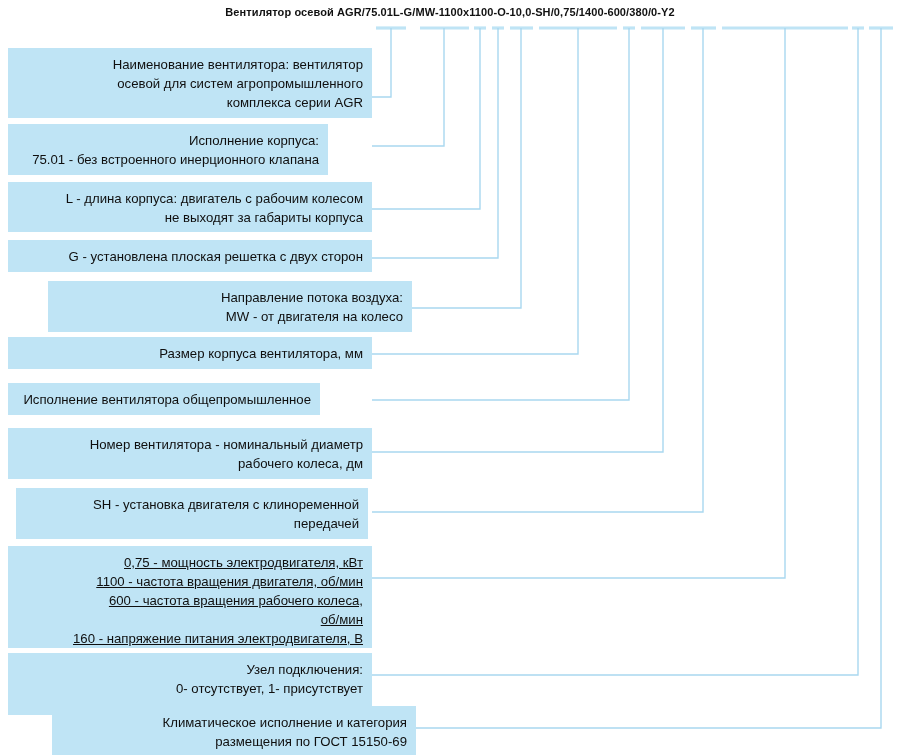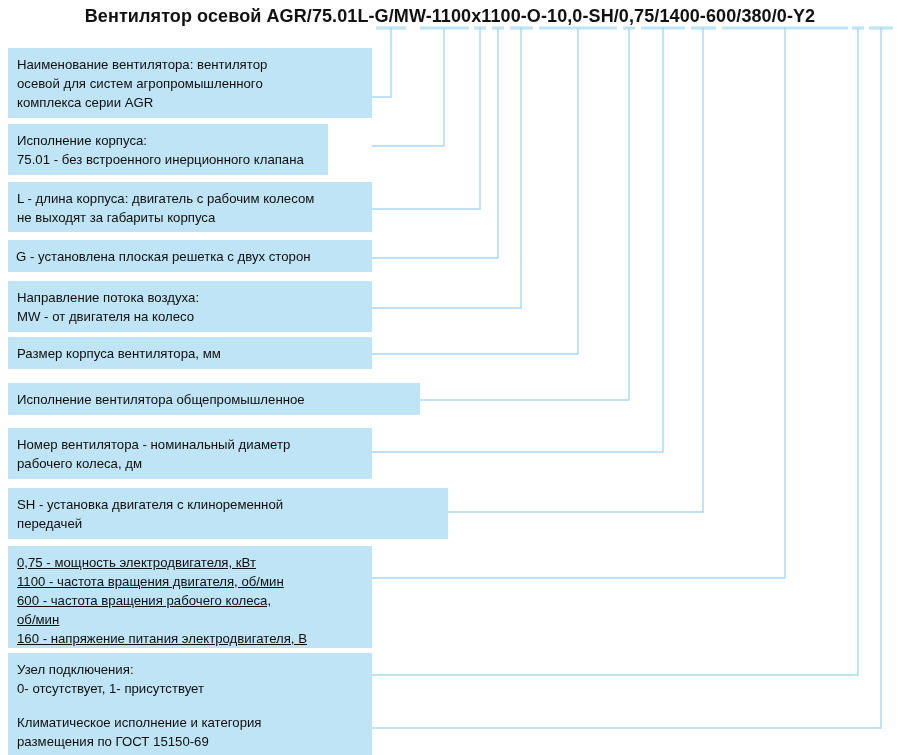--- a/index.html
+++ b/index.html
@@ -12,21 +12,21 @@
     overflow:hidden;
     position:relative;
   }
   #stage{position:relative;width:900px;height:755px;}
 
   
   .title{
     position:absolute;
     left:0;top:6px;width:900px;
     text-align:center;
-    font-size:18px;
+    font-size:11px;
     font-weight:bold;
     letter-spacing:.1px;
     white-space:nowrap;
     color:#111;
   }
 
   
   #wires{position:absolute;left:0;top:0;width:900px;height:755px;pointer-events:none;}
   #wires path,#wires line{fill:none;stroke:#a9d8f0;stroke-width:1.4;}
   #wires .stub{stroke:#bfe4f5;stroke-width:3.2;stroke-linecap:butt;}
@@ -34,20 +34,21 @@
   
   .box{
     position:absolute;
     left:8px;
     box-sizing:border-box;
     background:#bfe4f5;
     padding:7px 9px 7px 9px;
     font-size:13.2px;
     line-height:19px;
     color:#0f0f0f;
+    text-align:right;
   }
   .box .ln{display:block;white-space:nowrap;}
 </style>
 </head>
 <body>
 
 <div id="stage">
 
   <div class="title">Вентилятор осевой AGR/75.01L-G/MW-1100x1100-O-10,0-SH/0,75/1400-600/380/0-Y2</div>
 
@@ -93,54 +94,54 @@
 
   <div class="box" style="top:182px;width:364px;height:50px;">
     <span class="ln">L - длина корпуса: двигатель с рабочим колесом</span>
     <span class="ln">не выходят за габариты корпуса</span>
   </div>
 
   <div class="box" style="top:240px;width:364px;height:32px;padding-left:8px;">
     <span class="ln">G - установлена плоская решетка с двух сторон</span>
   </div>
 
-  <div class="box" style="top:281px;width:364px;height:51px;">
+  <div class="box" style="top:281px;width:364px;height:51px;margin-left:40px;">
     <span class="ln">Направление потока воздуха:</span>
     <span class="ln">MW - от двигателя на колесо</span>
   </div>
 
   <div class="box" style="top:337px;width:364px;height:32px;">
     <span class="ln">Размер корпуса вентилятора, мм</span>
   </div>
 
-  <div class="box" style="top:383px;width:412px;height:32px;">
+  <div class="box" style="top:383px;width:312px;height:32px;">
     <span class="ln">Исполнение вентилятора общепромышленное</span>
   </div>
 
   <div class="box" style="top:428px;width:364px;height:51px;">
     <span class="ln">Номер вентилятора - номинальный диаметр</span>
     <span class="ln">рабочего колеса, дм</span>
   </div>
 
-  <div class="box" style="top:488px;width:440px;height:51px;">
+  <div class="box" style="top:488px;width:352px;height:51px;margin-left:8px;">
     <span class="ln">SH - установка двигателя с клиноременной</span>
     <span class="ln">передачей</span>
   </div>
 
   <div class="box" style="top:546px;width:364px;height:102px;text-decoration:underline;">
     <span class="ln">0,75 - мощность электродвигателя, кВт</span>
     <span class="ln">1100 - частота вращения двигателя, об/мин</span>
     <span class="ln">600 - частота вращения рабочего колеса,</span>
     <span class="ln">об/мин</span>
     <span class="ln">160 - напряжение питания электродвигателя, В</span>
   </div>
 
   <div class="box" style="top:653px;width:364px;height:62px;">
     <span class="ln">Узел подключения:</span>
     <span class="ln">0- отсутствует, 1- присутствует</span>
   </div>
 
-  <div class="box" style="top:706px;width:364px;height:49px;">
+  <div class="box" style="top:706px;width:364px;height:49px;margin-left:44px;">
     <span class="ln">Климатическое исполнение и категория</span>
     <span class="ln">размещения по ГОСТ 15150-69</span>
   </div>
 
 </div>
 
 </body></html>

